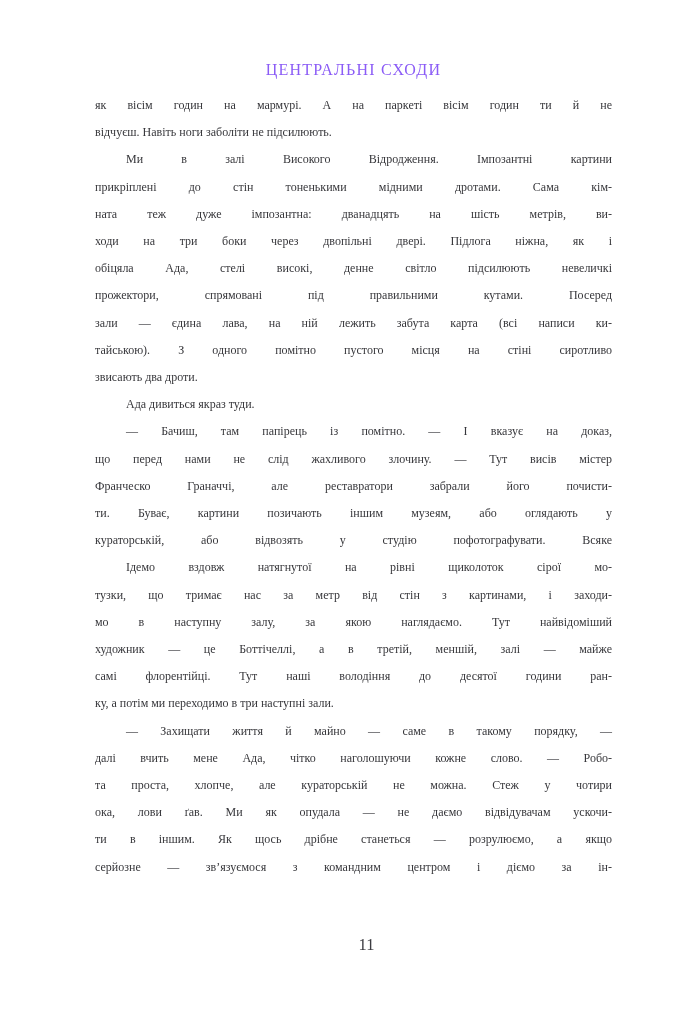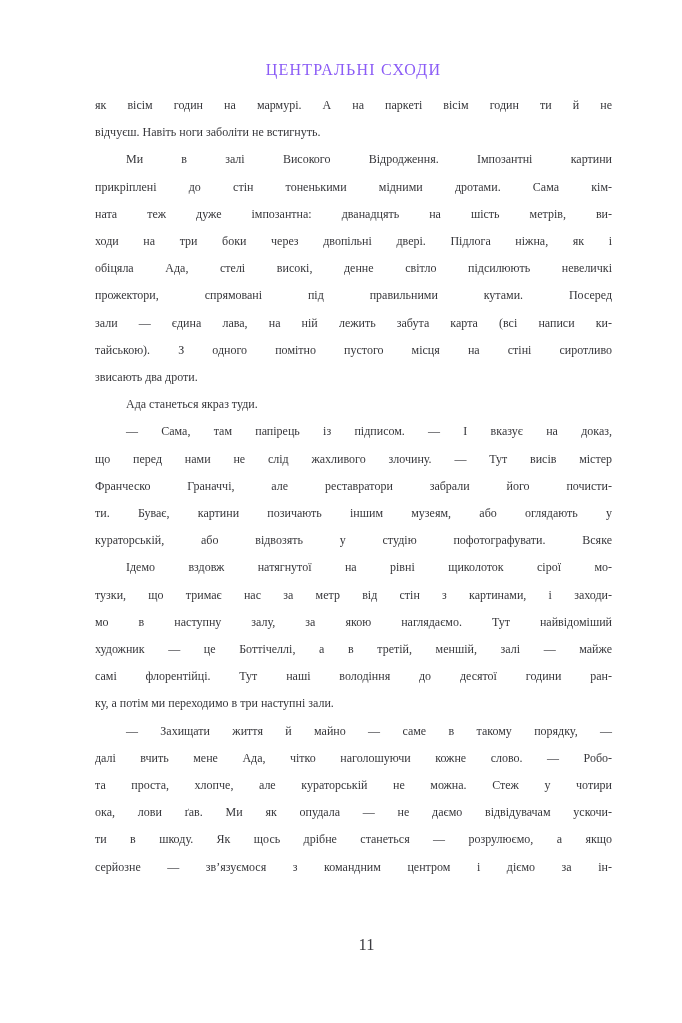--- a/index.html
+++ b/index.html
@@ -61,55 +61,55 @@
 </style>
 </head>
 <body>
 
 <div class="book-page" style="background: rgb(255, 255, 255); color: rgb(55, 55, 59);">
   <div class="running-head">ЦЕНТРАЛЬНІ СХОДИ</div>
 
   <div class="text-block">
       <div class="para">
         <div class="pline">як вісім годин на мармурі. А на паркеті вісім годин ти й не</div>
-        <div class="pline last">відчуєш. Навіть ноги заболіти не встигнуть.</div>
+        <div class="pline last">відчуєш. Навіть ноги заболіти не підсилюють.</div>
       </div>
       <div class="para indent">
         <div class="pline">Ми в залі Високого Відродження. Імпозантні картини</div>
         <div class="pline">прикріплені до стін тоненькими мідними дротами. Сама кім-</div>
         <div class="pline">ната теж дуже імпозантна: дванадцять на шість метрів, ви-</div>
         <div class="pline">ходи на три боки через двопільні двері. Підлога ніжна, як і</div>
         <div class="pline">обіцяла Ада, стелі високі, денне світло підсилюють невеличкі</div>
         <div class="pline">прожектори, спрямовані під правильними кутами. Посеред</div>
         <div class="pline">зали — єдина лава, на ній лежить забута карта (всі написи ки-</div>
         <div class="pline">тайською). З одного помітно пустого місця на стіні сиротливо</div>
         <div class="pline last">звисають два дроти.</div>
       </div>
       <div class="para indent">
-        <div class="pline last">Ада станеться якраз туди.</div>
+        <div class="pline last">Ада дивиться якраз туди.</div>
       </div>
       <div class="para indent">
-        <div class="pline">— Сама, там папірець із підписом. — І вказує на доказ,</div>
+        <div class="pline">— Бачиш, там папірець із помітно. — І вказує на доказ,</div>
         <div class="pline">що перед нами не слід жахливого злочину. — Тут висів містер</div>
         <div class="pline">Франческо Граначчі, але реставратори забрали його почисти-</div>
         <div class="pline">ти. Буває, картини позичають іншим музеям, або оглядають у</div>
         <div class="pline">кураторській, або відвозять у студію пофотографувати. Всяке</div>
       </div>
       <div class="para indent">
         <div class="pline">Ідемо вздовж натягнутої на рівні щиколоток сірої мо-</div>
         <div class="pline">тузки, що тримає нас за метр від стін з картинами, і заходи-</div>
         <div class="pline">мо в наступну залу, за якою наглядаємо. Тут найвідоміший</div>
         <div class="pline">художник — це Боттічеллі, а в третій, меншій, залі — майже</div>
         <div class="pline">самі флорентійці. Тут наші володіння до десятої години ран-</div>
         <div class="pline last">ку, а потім ми переходимо в три наступні зали.</div>
       </div>
       <div class="para indent">
         <div class="pline">— Захищати життя й майно — саме в такому порядку, —</div>
         <div class="pline">далі вчить мене Ада, чітко наголошуючи кожне слово. — Робо-</div>
         <div class="pline">та проста, хлопче, але кураторській не можна. Стеж у чотири</div>
         <div class="pline">ока, лови ґав. Ми як опудала — не даємо відвідувачам ускочи-</div>
-        <div class="pline">ти в шкоду. Як щось дрібне станеться — розрулюємо, а якщо</div>
+        <div class="pline">ти в іншим. Як щось дрібне станеться — розрулюємо, а якщо</div>
         <div class="pline">серйозне — зв’язуємося з командним центром і діємо за ін-</div>
       </div>
     </div>
 
   <div class="folio">11</div>
 </div>
 
 </body></html>

